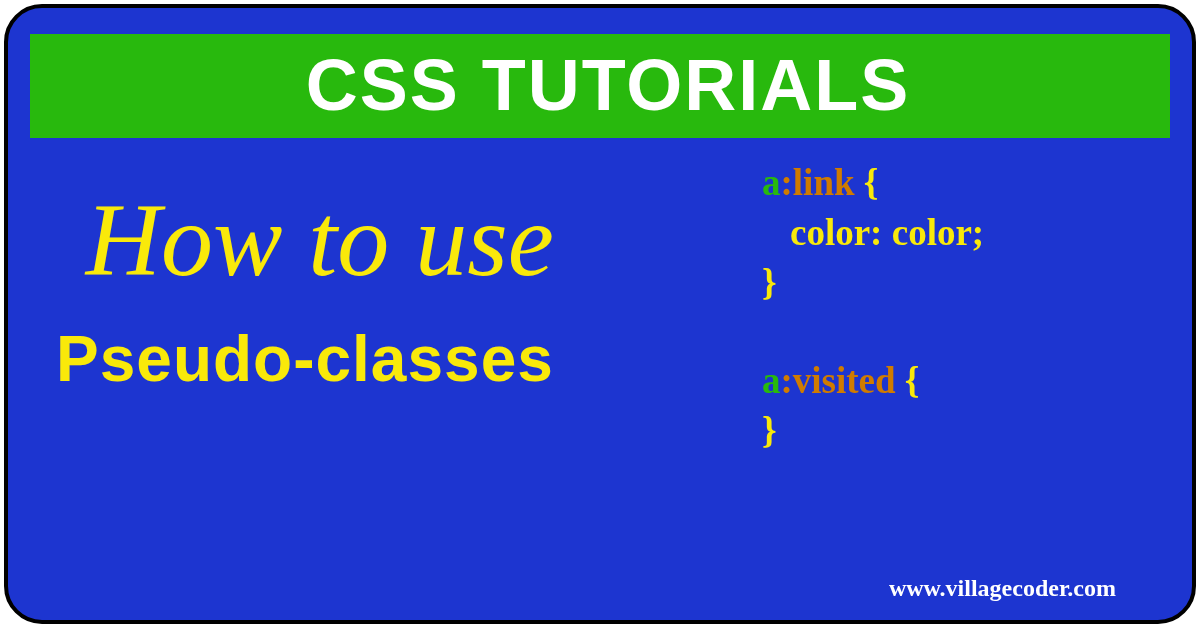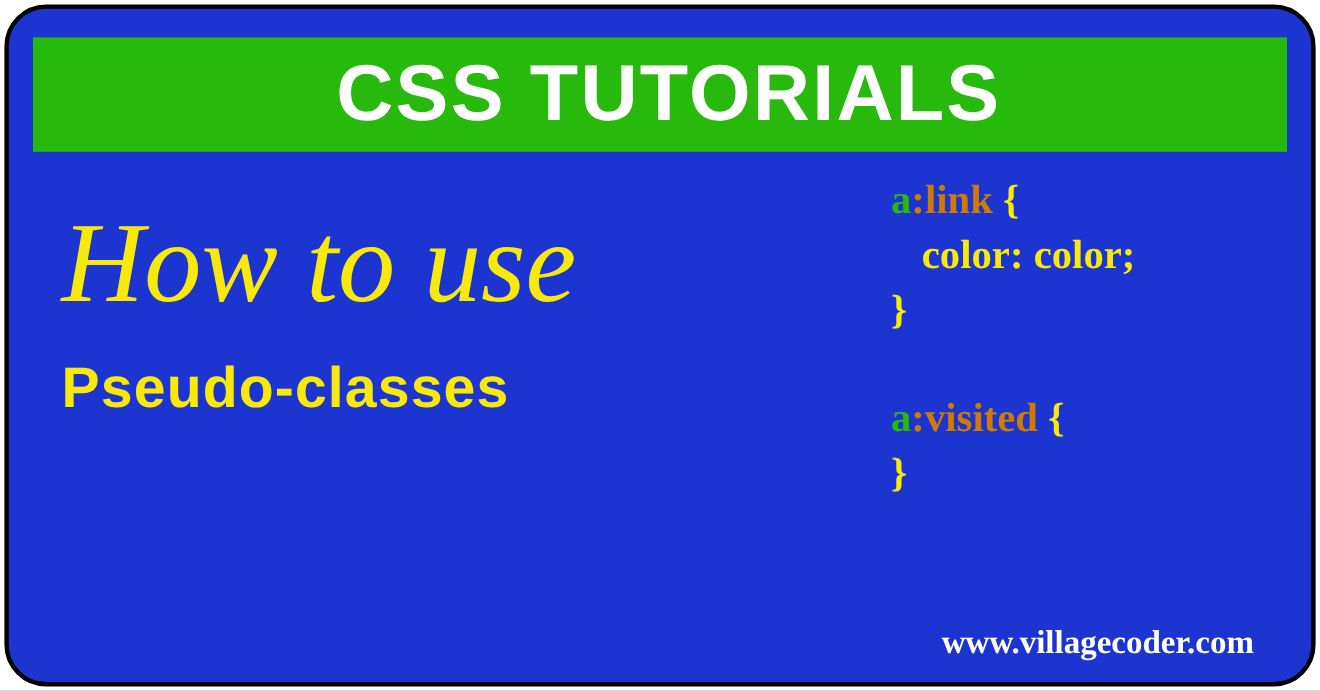--- a/index.html
+++ b/index.html
@@ -50,52 +50,51 @@
       font-family: 'Brush Script MT', 'Segoe Script', cursive;
       font-size: 104px;
       color: #f9e90a;
       font-style: italic;
       line-height: 1;
       margin-bottom: 28px;
       text-align: right;
     }
     .bold-line {
       font-family: 'Impact', 'Arial Black', sans-serif;
-      font-size: 52px;
+      font-size: 64px;
       color: #f9e90a;
       letter-spacing: 1px;
       line-height: 1;
       font-weight: 900;
       margin-top: 35px;
     }
     .right-col {
       position: absolute;
       right: 60px;
       top: 20px;
       width: 370px;
     }
     .code-block {
       font-family: Georgia, 'Times New Roman', serif;
       font-size: 37px;
       font-weight: bold;
       line-height: 1.35;
       margin-bottom: 48px;
-      margin-left: 48px;
     }
     .c-yellow { color: #f9e90a; }
     .c-green  { color: #28b90d; }
     .c-orange { color: #d07b00; }
     .c-red    { color: #e00000; }
     .footer {
       position: absolute;
       bottom: 18px;
-      right: 52px;
+      right: 76px;
       color: #fff;
       font-family: Georgia, 'Times New Roman', serif;
-      font-size: 30px;
+      font-size: 24px;
       font-weight: bold;
     }
     .indent { padding-left: 28px; display: inline-block; }
   </style>
 </head>
 <body>
 
 <div class="card">
 
   <div class="header-bar">

